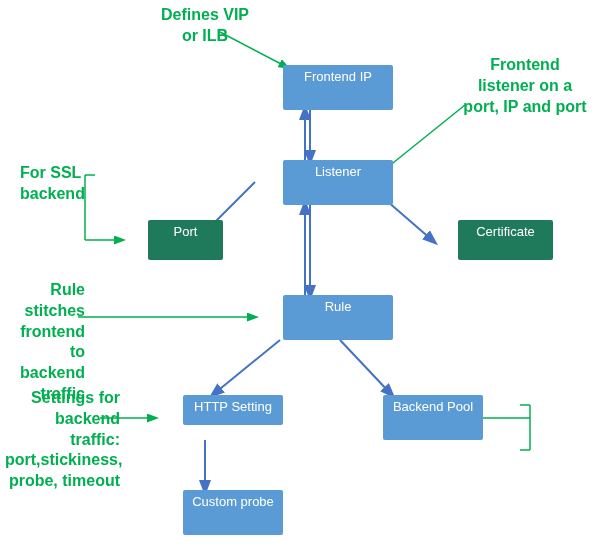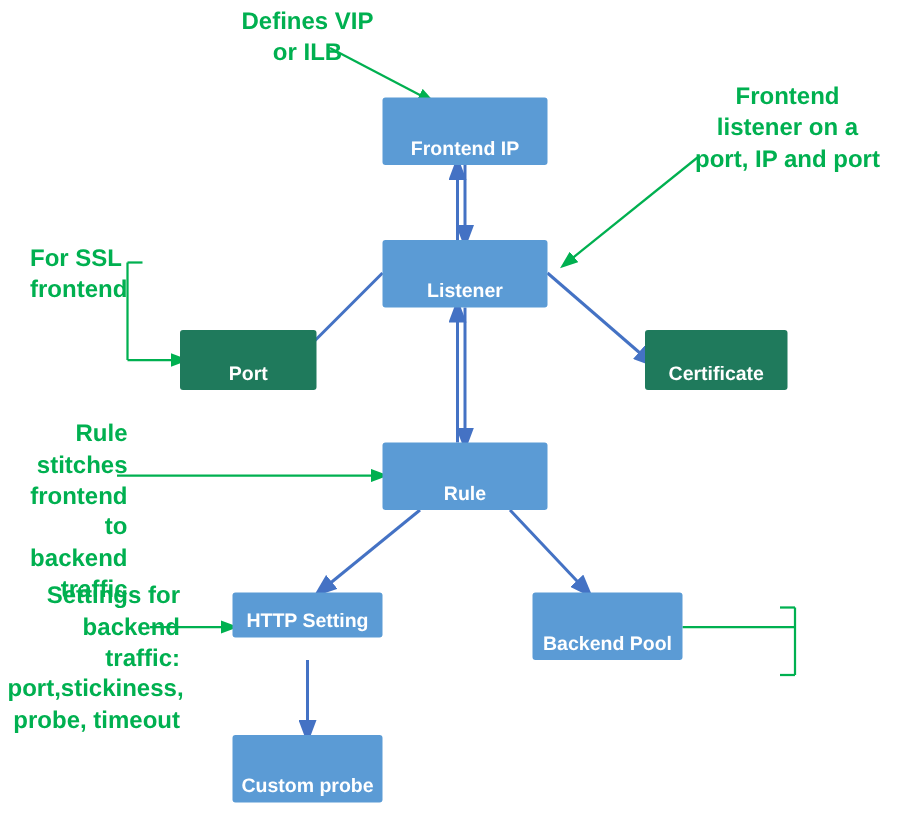--- a/index.html
+++ b/index.html
@@ -13,28 +13,29 @@
     }
     .diagram-container {
       position: relative;
       width: 610px;
       height: 558px;
     }
     .box {
       position: absolute;
       background: #4472C4;
       color: #fff;
-      font-weight: bold;
+      font-weight: normal;
       font-size: 13px;
       text-align: center;
       display: flex;
-      align-items: flex-end;
+      align-items: flex-start;
       justify-content: center;
       border-radius: 2px;
       padding: 4px;
+      margin-left: 28px;
     }
     .box-dark {
       background: #1F7A5C;
     }
     .box-light {
       background: #5B9BD5;
     }
     .annotation {
       position: absolute;
       color: #00B050;
@@ -113,21 +114,21 @@
   </svg>
 
   <div class="box box-light" style="left:255px; top:65px; width:110px; height:45px;">
     <span>Frontend IP</span>
   </div>
 
   <div class="box box-light" style="left:255px; top:160px; width:110px; height:45px;">
     <span>Listener</span>
   </div>
 
-  <div class="box box-dark" style="left:120px; top:220px; width:91px; height:40px;">
+  <div class="box box-dark" style="left:120px; top:220px; width:75px; height:40px;">
     <span>Port</span>
   </div>
 
   <div class="box box-dark" style="left:430px; top:220px; width:95px; height:40px;">
     <span>Certificate</span>
   </div>
 
   <div class="box box-light" style="left:255px; top:295px; width:110px; height:45px;">
     <span>Rule</span>
   </div>
@@ -150,21 +151,21 @@
   </div>
 
   <div class="annotation" style="left:460px; top:55px; width:130px;">
     <span>Frontend
 listener on a
 port, IP and port</span>
   </div>
 
   <div class="annotation" style="left:20px; top:163px; width:65px; text-align:left;">
     <span>For SSL
-frontend</span>
+backend</span>
   </div>
 
   <div class="annotation" style="left:5px; top:280px; width:80px; text-align:right;">
     <span>Rule stitches
 frontend to
 backend
 traffic</span>
   </div>
 
   <div class="annotation" style="left:5px; top:388px; width:115px; text-align:right;">

